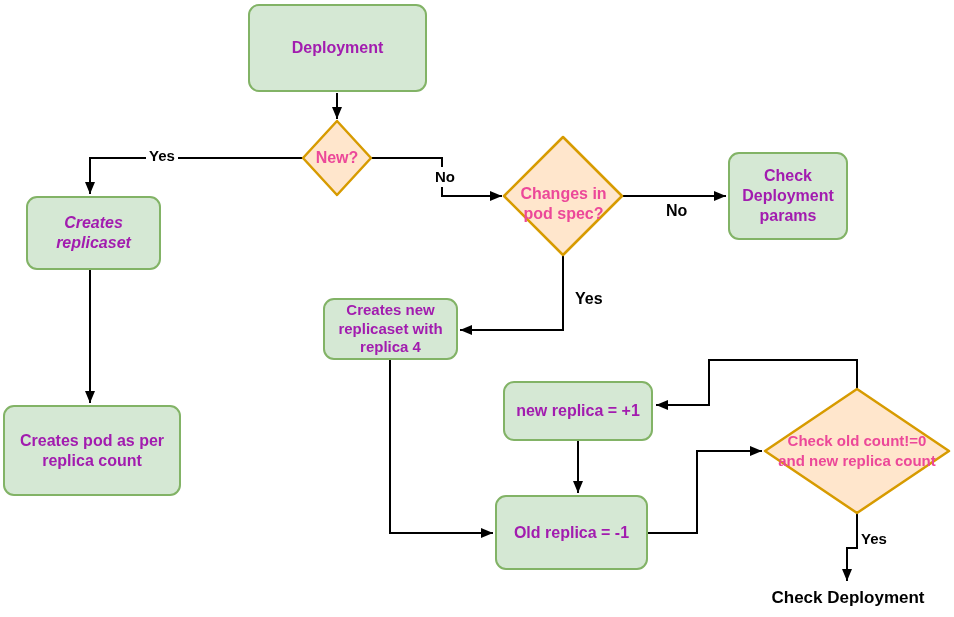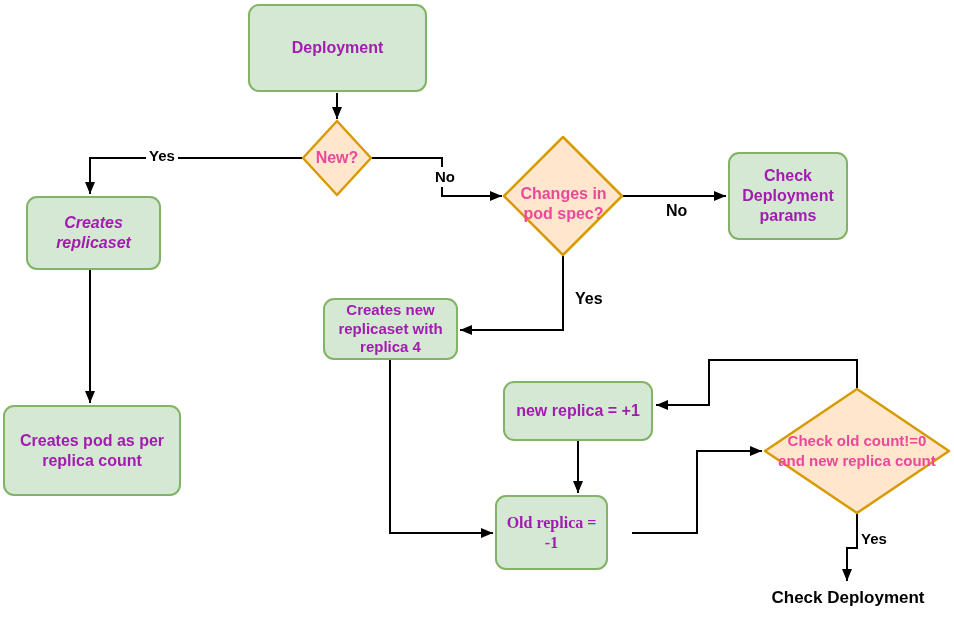--- a/index.html
+++ b/index.html
@@ -122,21 +122,21 @@
   <div class="node" style="left:728px; top:152px; width:120px; height:88px;">Check
 Deployment
 params</div>
 
   <div class="node" style="left:323px; top:298px; width:135px; height:62px; font-size:15px;">Creates new
 replicaset with
 replica 4</div>
 
   <div class="node" style="left:503px; top:375px; width:150px; height:60px;margin-top:6px;">new replica = +1</div>
 
-  <div class="node" style="left:495px; top:495px; width:113px; height:75px;font-family:Liberation Serif, serif;">Old replica = -1</div>
+  <div class="node" style="left:495px; top:495px; width:153px; height:75px;">Old replica = -1</div>
 
   <div class="diamond-label" style="left:297px; top:144px; width:80px; height:28px;">New?</div>
 
   <div class="diamond-label" style="left:494px; top:182px; width:139px; height:44px;">Changes in
 pod spec?</div>
 
   <div class="diamond-label" style="left:750px; top:430px; width:214px; height:42px; font-size:15px; line-height:20px;">Check old count!=0
 and new replica count</div>
 
   <div class="edge-label bg" style="left:146px; top:146px;">Yes</div>

